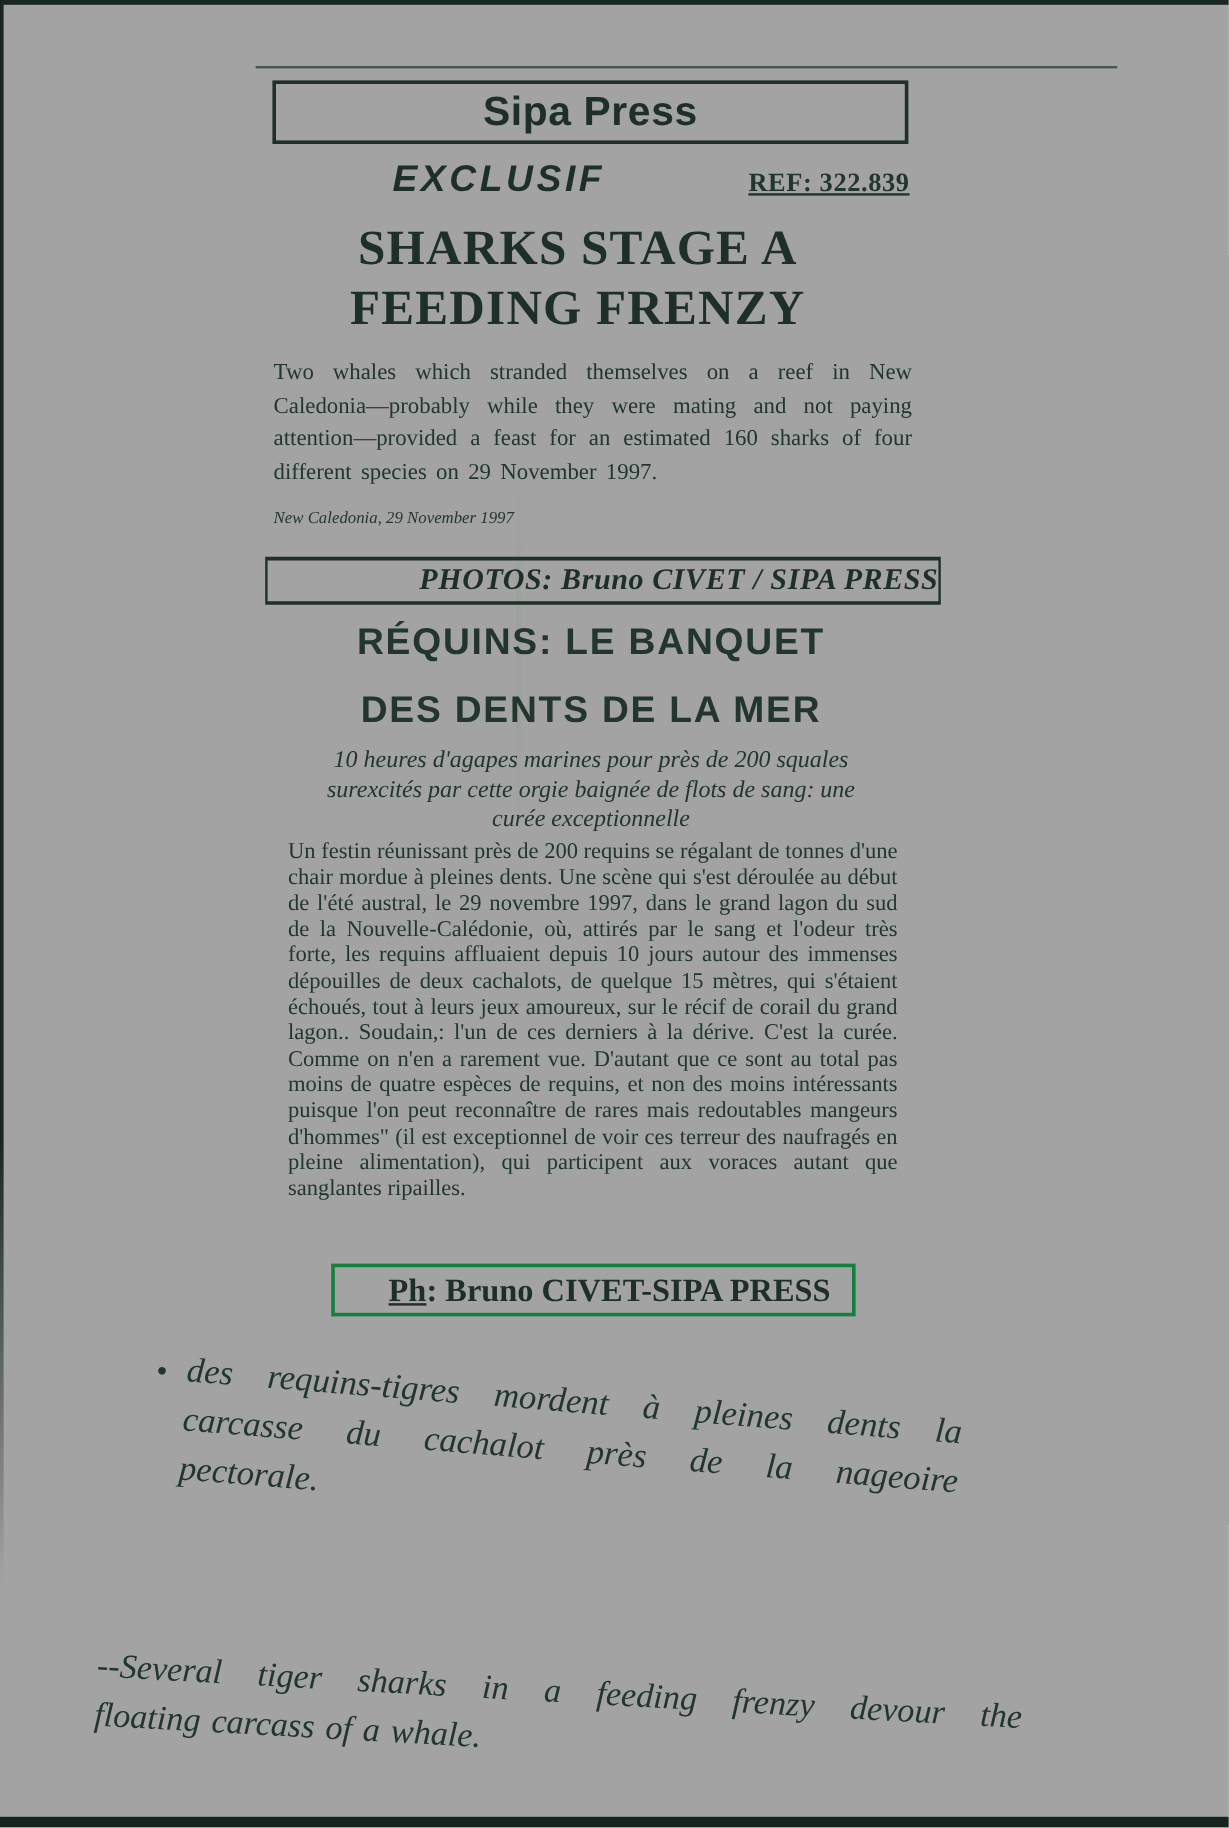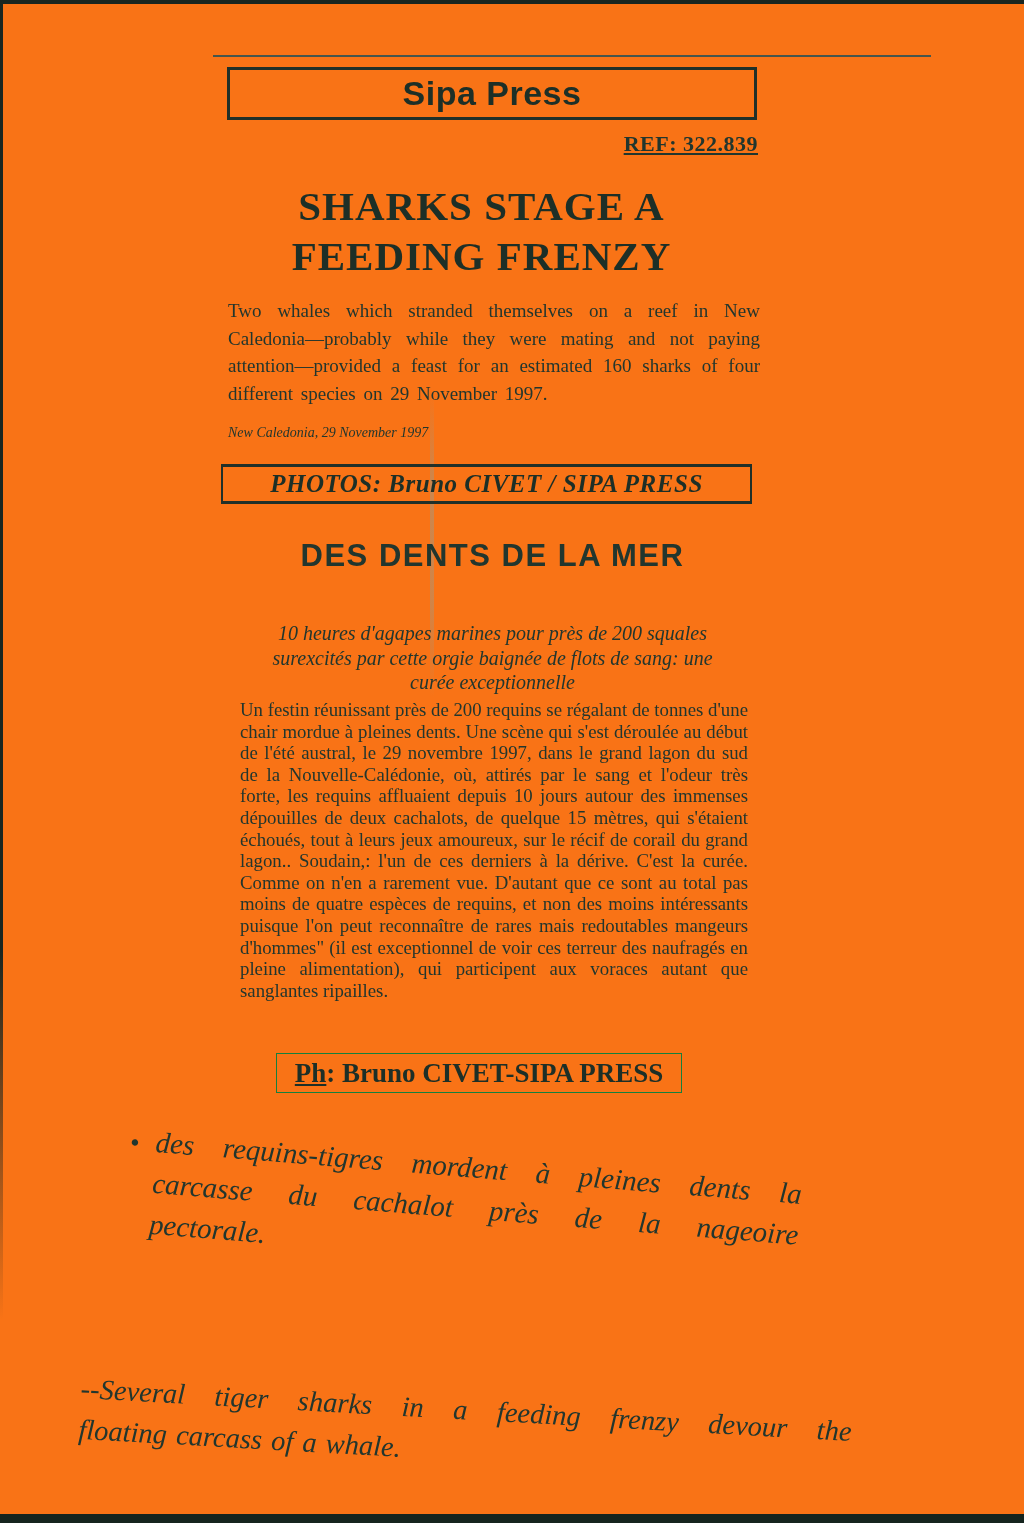--- a/index.html
+++ b/index.html
@@ -1,21 +1,21 @@
 <!DOCTYPE html>
 <html><head>
 <meta charset="utf-8">
 <style>
   html, body { margin: 0; padding: 0; background: #c8c8c4; }
   .page {
     position: relative;
     width: 1024px;
     height: 1523px;
     margin: 0 auto;
-    background: #f97316;
+    background: #a3a3a3;
     color: #22362e;
     overflow: hidden;
     font-family: "Liberation Serif", serif;
   }
   .abs { position: absolute; }
 
   
   .edge-top    { left:0; top:0; width:1024px; height:4px; background:#1a2620; }
   .edge-left   { left:0; top:0; width:3px; height:1320px;
                  background: linear-gradient(#1a2620 72%, rgba(26,38,32,0)); }
@@ -49,22 +49,22 @@
   .summary-en {
     left:228px; top:297px; width:532px; margin:0;
     font-size:19px; line-height:27.6px; text-align:justify; word-spacing:3px;
   }
 
   .dateline-en { left:228px; top:425px; font-style:italic; font-size:14px; }
 
   .photos-bar {
     left:221px; top:464px; width:527px; height:34px;
     border:solid #203029; border-width:3px 2px 3px 2px;
-    text-align:center; font-weight:bold; font-style:italic;
-    font-size:25px; line-height:34px; letter-spacing:0.5px; color:#1d2f27;
+    text-align:right; font-weight:bold; font-style:italic;
+    font-size:25px; line-height:34px; letter-spacing:0.5px; color:#1d2f27;padding-left:32px;
   }
 
   .headline-fr {
     left:227px; top:517px; width:531px; text-align:center;
     font-family:"Liberation Sans", sans-serif; font-weight:600;
     font-size:31px; letter-spacing:1.5px; color:#22362e;
   }
   .headline-fr-line2 { margin-top:21px; }
 
   .standfirst {
@@ -78,22 +78,22 @@
   }
 
   .dateline-fr {
     left:240px; top:1006px; font-weight:bold; font-size:18px;
     font-variant:small-caps; text-decoration:underline; letter-spacing:0.4px;
     color:#1d2f27;
   }
 
   .ph-box {
     left:276px; top:1053px; width:404px; height:38px;
-    border:1px solid #15803d; text-align:center;
-    font-weight:bold; font-size:27px; line-height:38px; color:#1d2f27;
+    border:3px solid #15803d; text-align:center;
+    font-weight:bold; font-size:27px; line-height:38px; color:#1d2f27;padding-left:27px;
   }
   .ph-prefix { text-decoration:underline; }
 
   .caption-fr {
     left:132px; top:1120px; width:700px; display:flex;
     transform:rotate(4.6deg); transform-origin:0 0;
     font-style:italic; font-size:29px; line-height:41px;
   }
   .bullet-icon { font-style:normal; font-size:27px; margin:2px 16px 0 0; }
   .caption-fr-text { width:648px; word-spacing:4px; }
@@ -116,37 +116,39 @@
   <div class="abs edge-bottom"></div>
   <div class="abs crease"></div>
 
   <div class="abs header-rule"></div>
 
   <div class="abs agency-box">
     <span>Sipa Press</span>
   </div>
 
   <div class="abs exclusif-row">
+    <span class="exclusif">EXCLUSIF</span>
     <span class="ref">REF: 322.839</span>
   </div>
 
   <div class="abs headline-en">
     <div>SHARKS STAGE A</div>
     <div>FEEDING FRENZY</div>
   </div>
 
   <p class="abs summary-en">Two whales which stranded themselves on a reef in New Caledonia—probably while they were mating and not paying attention—provided a feast for an estimated 160 sharks of four different species on 29 November 1997.</p>
 
   <div class="abs dateline-en">New Caledonia, 29 November 1997</div>
 
   <div class="abs photos-bar">
     <span>PHOTOS: Bruno CIVET / SIPA PRESS</span>
   </div>
 
   <div class="abs headline-fr">
+    <div>RÉQUINS: LE BANQUET</div>
     <div class="headline-fr-line2">DES DENTS DE LA MER</div>
   </div>
 
   <div class="abs standfirst">
     <div>10 heures d'agapes marines pour près de 200 squales</div>
     <div>surexcités par cette orgie baignée de flots de sang: une</div>
     <div>curée exceptionnelle</div>
   </div>
 
   <p class="abs body-fr">Un festin réunissant près de 200 requins se régalant de tonnes d'une chair mordue à pleines dents. Une scène qui s'est déroulée au début de l'été austral, le 29 novembre 1997, dans le grand lagon du sud de la Nouvelle-Calédonie, où, attirés par le sang et l'odeur très forte, les requins affluaient depuis 10 jours autour des immenses dépouilles de deux cachalots, de quelque 15 mètres, qui s'étaient échoués, tout à leurs jeux amoureux, sur le récif de corail du grand lagon.. Soudain,: l'un de ces derniers à la dérive. C'est la curée. Comme on n'en a rarement vue. D'autant que ce sont au total pas moins de quatre espèces de requins, et non des moins intéressants puisque l'on peut reconnaître de rares mais redoutables mangeurs d'hommes" (il est exceptionnel de voir ces terreur des naufragés en pleine alimentation), qui participent aux voraces autant que sanglantes ripailles.</p>

